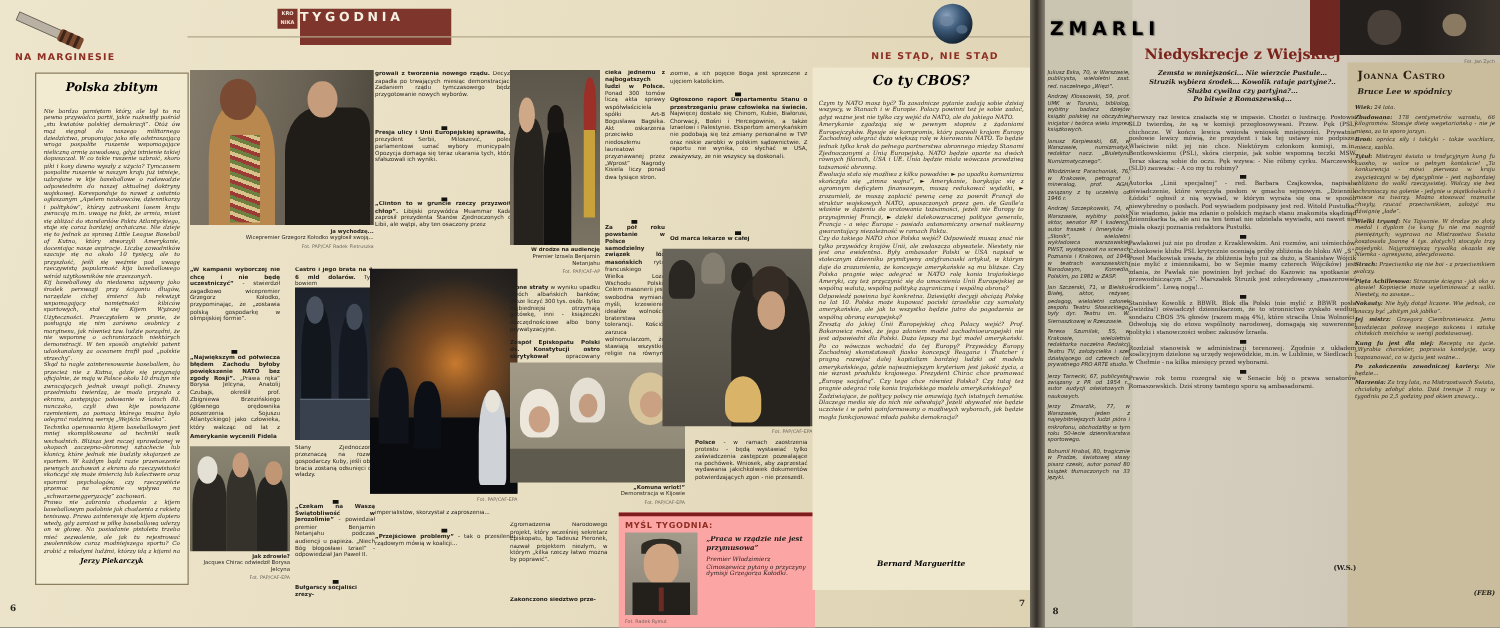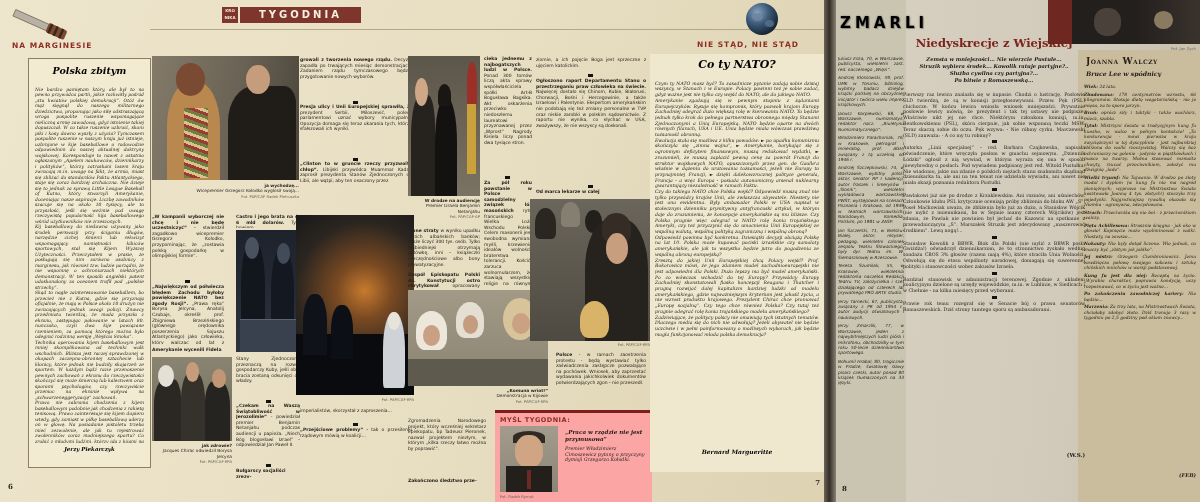--- a/index.html
+++ b/index.html
@@ -30,21 +30,21 @@
 <div class="x" style="left:824px;top:0;width:12px;height:502px;background:linear-gradient(90deg,#6b6458,#332e27 45%,#8a8275)"></div>
 
 <div class="x" style="left:836px;top:0;width:364px;height:502px;background:linear-gradient(95deg,#d8d1c1,#d2cabb 60%,#c6bda9 100%)"></div>
 <div class="x" style="left:836px;top:0;width:70px;height:502px;background:#c9c5b1"></div>
 <div class="x" style="left:1078px;top:50px;width:122px;height:452px;background:#c9bd9d"></div>
 
 <div class="x" style="left:222px;top:7px;width:16px;height:16px;background:#7e352b;color:#f3e9dc;font-size:4px;line-height:7px;text-align:center;font-weight:700">
   <span>KRO</span><br>
   <span>NIKA</span>
 </div>
-<div class="x b" style="left:240px;top:7px;width:121px;height:16px;background:#7e352b;color:#f6efe2;font-size:10px;line-height:16px;text-align:center;letter-spacing:3px">
+<div class="x b" style="left:240px;top:7px;width:121px;height:29px;background:#7e352b;color:#f6efe2;font-size:10px;line-height:16px;text-align:left;letter-spacing:3px">
   <span>TYGODNIA</span>
 </div>
 <div class="x" style="left:150px;top:29px;width:674px;height:1px;background:#b2a788"></div>
 
 <svg class="x" style="left:6px;top:4px" width="66" height="40" viewBox="0 0 66 40">
   <g transform="rotate(24 10 10)">
     <rect x="8" y="6" width="40" height="7" fill="#b9b2a4" stroke="#6a6155" stroke-width="0.7"></rect>
     <rect x="44" y="4.5" width="20" height="10" rx="2" fill="#7a4a30"></rect>
     <rect x="46" y="4.5" width="2.5" height="10" fill="#3f2517"></rect>
     <rect x="52" y="4.5" width="2.5" height="10" fill="#3f2517"></rect>
@@ -279,21 +279,21 @@
 
 <div class="ph" style="left:746px;top:3px;width:32px;height:32px;border-radius:50%;background:radial-gradient(circle at 35% 30%,#8aa2bd 0%,#3c5a78 38%,#13202f 78%)">
   <div style="left:18%;top:30%;width:34%;height:26%;background:#6f86a0;border-radius:50%;opacity:.8"></div>
   <div style="right:12%;top:52%;width:28%;height:22%;background:#5f7893;border-radius:50%;opacity:.7"></div>
 </div>
 <div class="x b red c" style="left:672px;top:40px;width:152px;font-size:7.5px;letter-spacing:1px">
   <span>NIE STĄD, NIE STĄD</span>
 </div>
 <div class="x" style="left:650px;top:54px;width:174px;height:418px;background:#efe7ce;padding:4px 5px;box-sizing:border-box">
   <div class="c si b" style="font-size:11px;margin-bottom:4px;font-style:italic">
-    <span>Co ty NATO?</span>
+    <span>Co ty CBOS?</span>
   </div>
   <div class="si j pre" style="font-size:4.6px;line-height:5.7px;color:#26231d;height:370px;overflow:hidden">
     <span>Czym ty NATO masz być? To zasadnicze pytanie zadają sobie dzisiaj wszyscy, w Stanach i w Europie. Polacy powinni też je sobie zadać, gdyż ważne jest nie tylko czy wejść do NATO, ale do jakiego NATO.
 Amerykanie zgadzają się w pewnym stopniu z żądaniami Europejczyków. Rysuje się kompromis, który pozwoli krajom Europy Zachodniej odegrać dużo większą rolę w kierowaniu NATO. To będzie jednak tylko krok do pełnego partnerstwa obronnego między Stanami Zjednoczonymi a Unią Europejską. NATO będzie oparte na dwóch równych filarach, USA i UE. Unia będzie miała wówczas prawdziwą tożsamość obronną.
 Ewolucja stała się możliwa z kilku powodów: ► po upadku komunizmu skończyła się „zimna wojna”, ► Amerykanie, borykając się z ogromnym deficytem finansowym, muszą redukować wydatki, ► zrozumieli, że muszą zapłacić pewną cenę za powrót Francji do struktur wojskowych NATO, opuszczonych przez gen. de Gaulle'a właśnie w dążeniu do uratowania tożsamości, jeżeli nie Europy to przynajmniej Francji, ► dzięki dalekowzrocznej polityce generała, Francja - a więc Europa - posiada autonomiczny arsenał nuklearny gwarantujący niezależność w ramach Paktu.
 Czy do takiego NATO chce Polska wejść? Odpowiedź muszą znać nie tylko przywódcy krajów Unii, ale zwłaszcza obywatele. Niestety nie jest ona ewidentna. Były ambasador Polski w USA napisał w stołecznym dzienniku prymitywny antyfrancuski artykuł, w którym daje do zrozumienia, że koncepcje amerykańskie są mu bliższe. Czy Polska pragnie więc odegrać w NATO rolę konia trojańskiego Ameryki, czy też przyczynić się do umocnienia Unii Europejskiej ze wspólną walutą, wspólną polityką zagraniczną i wspólną obroną?
 Odpowiedź powinna być konkretna. Dziesiątki decyzji obciążą Polskę na lat 10. Polska może kupować pociski izraelskie czy samoloty amerykańskie, ale jak to wszystko będzie jutro do pogodzenia ze wspólną obroną europejską?
 Zresztą do jakiej Unii Europejskiej chcą Polacy wejść? Prof. Bokorowicz mówi, że jego zdaniem model zachodnioeuropejski nie jest odpowiedni dla Polski. Dużo lepszy ma być model amerykański. Po co wówczas wchodzić do tej Europy? Przywódcy Europy Zachodniej skonstatowali fiasko koncepcji Reagana i Thatcher i pragną rozwijać dalej kapitalizm bardziej ludzki od modelu amerykańskiego, gdzie najważniejszym kryterium jest jakość życia, a nie wzrost produktu krajowego. Prezydent Chirac chce promować „Europę socjalną”. Czy tego chce również Polska? Czy tutaj też pragnie odegrać rolę konia trojańskiego modelu amerykańskiego?
 Zadziwiające, że politycy polscy nie omawiają tych istotnych tematów. Dlaczego media się do nich nie odwołują? Jeżeli obywatel nie będzie uczciwie i w pełni poinformowany o możliwych wyborach, jak będzie mogła funkcjonować młoda polska demokracja?</span>
   </div>
@@ -355,21 +355,21 @@
 </div>
 
 <div class="ph" style="left:1048px;top:0;width:152px;height:44px;background:linear-gradient(90deg,#6e2721 0 16%,#231f1d 16% 58%,#3a332d 100%)">
   <div style="left:30%;top:18%;width:18%;height:64%;background:#4a423a;border-radius:45%"></div>
   <div style="right:18%;top:26%;width:12%;height:40%;background:#8a7a62;border-radius:50%"></div>
 </div>
 <div class="x r crd" style="left:1120px;top:46px;width:76px">
   <span>Fot. Jan Zych</span>
 </div>
 <div class="x b" style="left:1086px;top:56px;width:110px;font-size:9px;letter-spacing:.5px;color:#2a1d12;font-variant:small-caps;font-family:'DejaVu Serif',serif">
-  <span>Joanna Walczy</span>
+  <span>Joanna Castro</span>
 </div>
 <div class="x b si" style="left:1086px;top:70px;width:110px;font-size:6.2px;color:#26201a">
   <span>Bruce Lee w spódnicy</span>
 </div>
 <div class="x" style="left:1084px;top:84px;width:112px;height:384px">
   <div class="si j" style="font-size:4.4px;line-height:5.5px;color:#231f18">
     <div style="margin-bottom:2px"><span class="b">Wiek:</span><span> 24 lata.</span></div>
     <div style="margin-bottom:2px"><span class="b">Zbudowana:</span><span> 178 centymetrów wzrostu, 66 kilogramów. Stosuje dietę wegetariańską - nie je mięsa, za to sporo jarzyn.</span></div>
     <div style="margin-bottom:2px"><span class="b">Broń:</span><span> oprócz siły i taktyki - także wachlarz, miecz, szabla.</span></div>
     <div style="margin-bottom:2px"><span class="b">Tytuł:</span><span> Mistrzyni świata w tradycyjnym kung fu kuosho, w walce w pełnym kontakcie! „Ta konkurencja - mówi pierwsza w kraju zwyciężczyni w tej dyscyplinie - jest najbardziej zbliżona do walki rzeczywistej. Walczy się bez ochraniaczy na golenie - jedynie w piąstkówkach i masce na twarzy. Można stosować rozmaite chwyty, rzucać przeciwnikiem, założyć mu dźwignię „łade”.</span></div>

